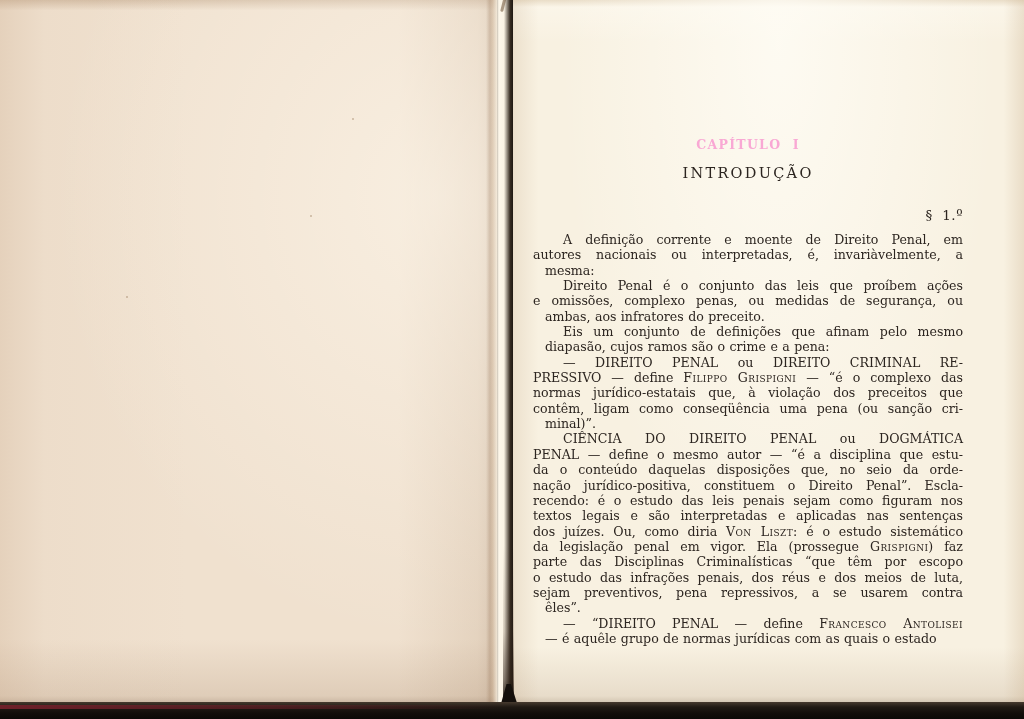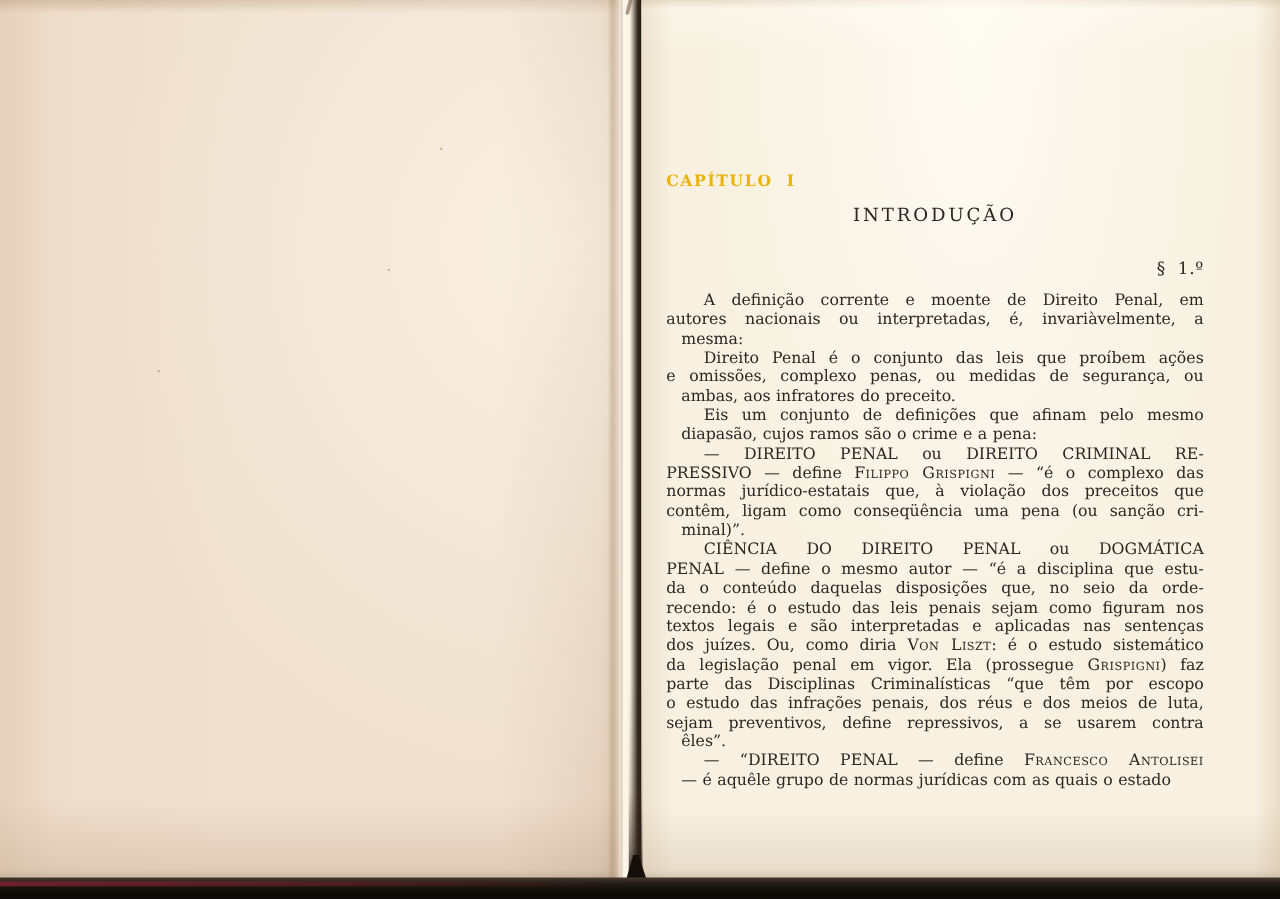--- a/index.html
+++ b/index.html
@@ -93,26 +93,26 @@
     position: absolute; width: 2px; height: 2px; border-radius: 50%;
     background: rgba(146,112,82,0.45);
   }
 
   
   .text-block {
     position: absolute; left: 533px; top: 137px; width: 430px;
     color: var(--ink, #2c2520);
   }
   .chapter-label {
-    text-align: left;
+    text-align: center;
     font-weight: 700;
     font-size: 12.5px;
     letter-spacing: 1.3px;
     white-space: pre;
-    color: #eab308;
+    color: #f9a8d4;
   }
   .chapter-title {
     text-align: center;
     font-size: 14.5px;
     letter-spacing: 2.3px;
     margin-top: 13px;
     white-space: pre;
   }
   .section-label {
     text-align: right;
@@ -179,27 +179,28 @@
           <div class="line first">— DIREITO PENAL ou DIREITO CRIMINAL RE-</div>
           <div class="line">PRESSIVO — define <span class="sc">Filippo Grispigni</span> — “é o complexo das</div>
           <div class="line">normas jurídico-estatais que, à violação dos preceitos que</div>
           <div class="line">contêm, ligam como conseqüência uma pena (ou sanção cri-</div>
           <div class="line last">minal)”.</div>
         </div>
         <div>
           <div class="line first">CIÊNCIA DO DIREITO PENAL ou DOGMÁTICA</div>
           <div class="line">PENAL — define o mesmo autor — “é a disciplina que estu-</div>
           <div class="line">da o conteúdo daquelas disposições que, no seio da orde-</div>
+          <div class="line">nação jurídico-positiva, constituem o Direito Penal”. Escla-</div>
           <div class="line">recendo: é o estudo das leis penais sejam como figuram nos</div>
           <div class="line">textos legais e são interpretadas e aplicadas nas sentenças</div>
           <div class="line">dos juízes. Ou, como diria <span class="sc">Von Liszt</span>: é o estudo sistemático</div>
           <div class="line">da legislação penal em vigor. Ela (prossegue <span class="sc">Grispigni</span>) faz</div>
           <div class="line">parte das Disciplinas Criminalísticas “que têm por escopo</div>
           <div class="line">o estudo das infrações penais, dos réus e dos meios de luta,</div>
-          <div class="line">sejam preventivos, define repressivos, a se usarem contra</div>
+          <div class="line">sejam preventivos, pena repressivos, a se usarem contra</div>
           <div class="line last">êles”.</div>
         </div>
         <div>
           <div class="line first">— “DIREITO PENAL — define <span class="sc">Francesco Antolisei</span></div>
           <div class="line last">— é aquêle grupo de normas jurídicas com as quais o estado</div>
         </div>
       </div>
   </div>
 
 </div>

